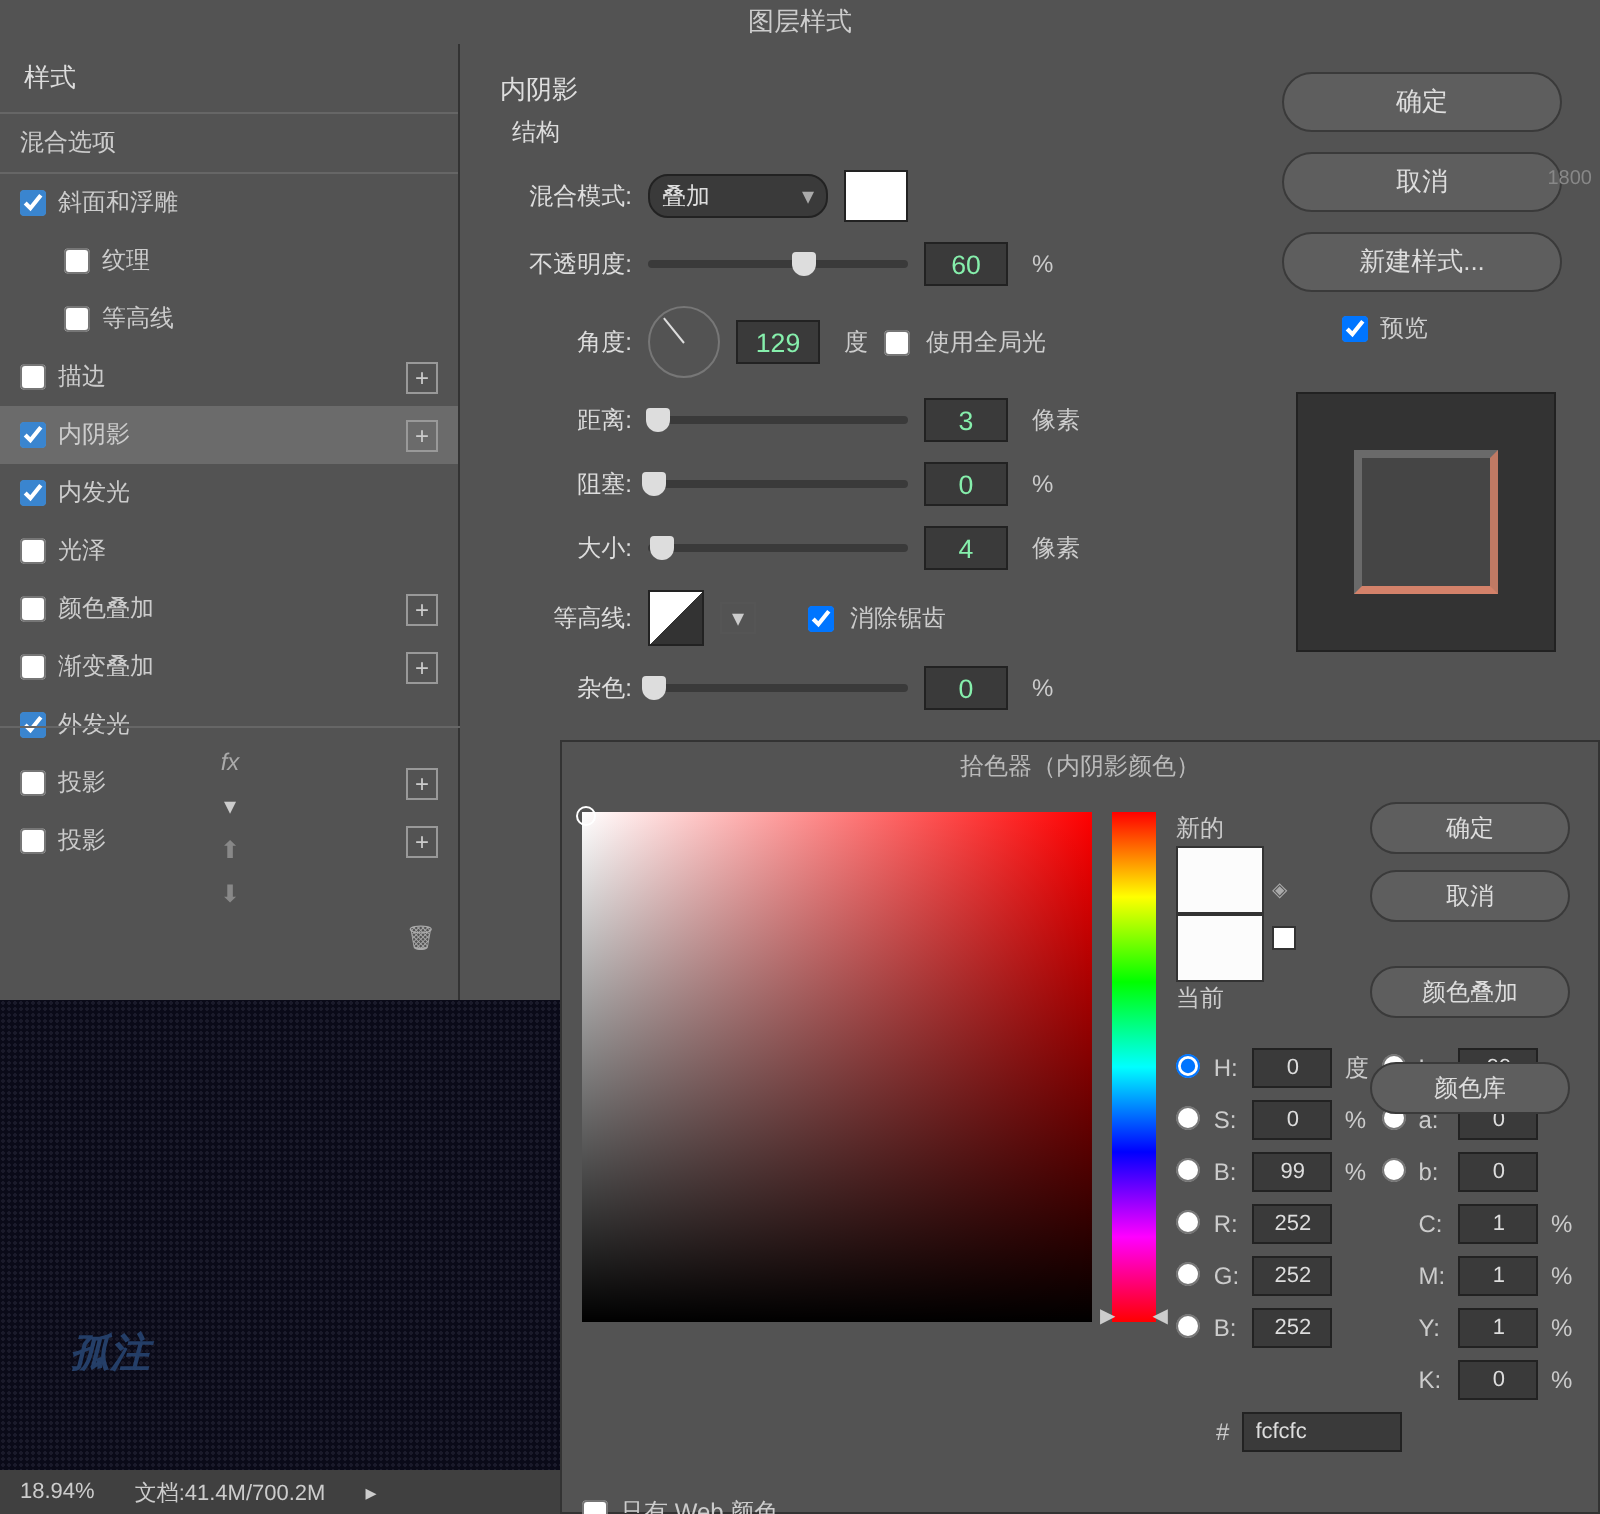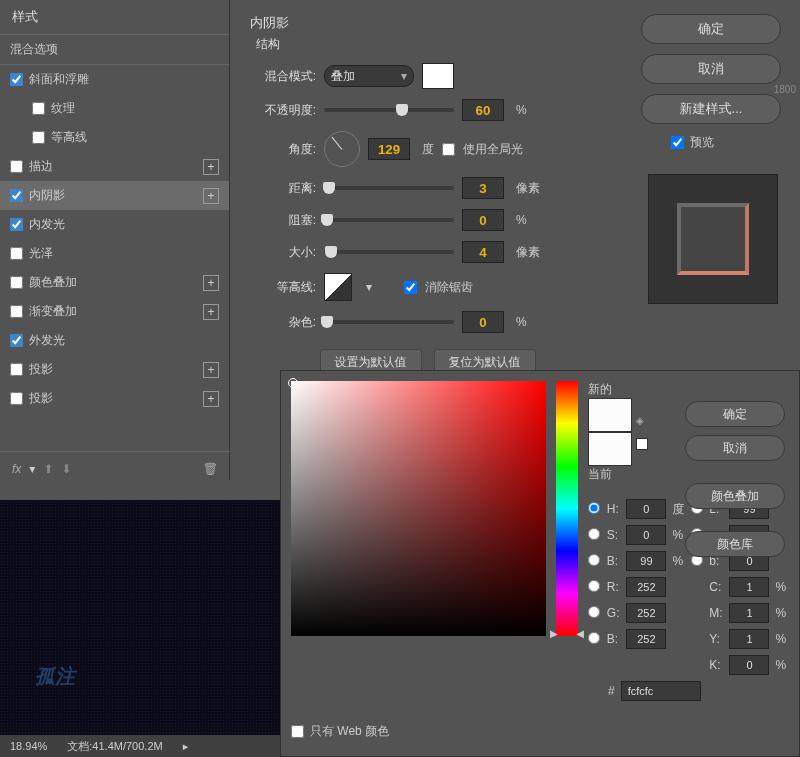--- a/index.html
+++ b/index.html
@@ -13,37 +13,37 @@
     
     
     .styles-sidebar { width: 230px; background: #535353; border-right: 1px solid #333; }
     .sidebar-header { padding: 8px 12px; color: #ddd; font-size: 13px; }
     .sidebar-divider { border-top: 1px solid #666; }
     .style-item { display: flex; align-items: center; padding: 6px 10px; cursor: pointer; position: relative; }
     .style-item.selected { background: #6b6b6b; }
     .style-item input[type="checkbox"] { margin-right: 6px; width: 13px; height: 13px; accent-color: #3a85cf; }
     .style-item.sub { padding-left: 32px; }
     .add-btn { position: absolute; right: 10px; width: 16px; height: 16px; border: 1px solid #999; display: flex; align-items: center; justify-content: center; font-size: 12px; cursor: pointer; color: #ccc; }
-    .sidebar-footer { display: flex; align-items: center; gap: 8px; padding: 10px 12px; position: absolute; bottom: 14px; width: 230px; border-top: 1px solid #666; }
+    .sidebar-footer { display: flex; align-items: center; gap: 8px; padding: 10px 12px; position: absolute; bottom: 14px; width: 230px; border-top: 1px solid #666; flex-direction: column; }
     .fx-label { font-style: italic; color: #aaa; }
     .arrow-up, .arrow-down { color: #888; cursor: pointer; }
     .trash-icon { margin-left: auto; color: #aaa; cursor: pointer; }
     
     
     .settings-panel { flex: 1; padding: 14px 20px; background: #535353; }
     .panel-title { color: #ddd; font-size: 13px; margin-bottom: 4px; }
     .section-title { color: #ddd; font-size: 12px; margin: 4px 0 8px 6px; }
     .setting-row { display: flex; align-items: center; margin: 10px 0; gap: 8px; }
     .setting-label { width: 66px; text-align: right; color: #ddd; }
     .dropdown { background: #3a3a3a; border: 1px solid #222; color: #ddd; padding: 2px 6px; height: 22px; display: flex; align-items: center; gap: 20px; cursor: pointer; }
     .dropdown::after { content: "▾"; margin-left: auto; color: #aaa; }
     .color-swatch { width: 32px; height: 26px; background: #fff; border: 1px solid #222; cursor: pointer; }
     .slider-track { width: 130px; height: 4px; background: #3a3a3a; position: relative; border-radius: 2px; }
     .slider-thumb { position: absolute; width: 12px; height: 12px; background: #ddd; border-radius: 2px 2px 6px 6px; top: -4px; transform: translateX(-50%); }
-    .num-input { width: 42px; height: 22px; background: #3a3a3a; border: 1px solid #222; color: #eab308; text-align: center; font-weight: bold; }
+    .num-input { width: 42px; height: 22px; background: #3a3a3a; border: 1px solid #222; color: #86efac; text-align: center; }
     .unit { color: #ccc; margin-left: 4px; }
     .angle-dial { width: 36px; height: 36px; border: 1px solid #777; border-radius: 50%; position: relative; }
     .angle-dial::after { content: ""; position: absolute; width: 16px; height: 1px; background: #ddd; top: 50%; left: 50%; transform-origin: left; transform: rotate(-129deg); }
     .btn-row { display: flex; gap: 12px; margin-top: 16px; justify-content: center; }
     .text-btn { background: #5e5e5e; border: 1px solid #444; color: #ddd; padding: 4px 14px; border-radius: 3px; cursor: pointer; }
     .contour-preview { width: 28px; height: 28px; background: linear-gradient(135deg, #fff 50%, #333 50%); border: 1px solid #222; }
     
     
     .right-panel { width: 175px; padding: 14px 16px; background: #535353; }
     .pill-btn { width: 140px; height: 30px; background: #5e5e5e; border: 1px solid #3a3a3a; border-radius: 15px; color: #ddd; display: flex; align-items: center; justify-content: center; margin-bottom: 10px; cursor: pointer; font-size: 13px; }
@@ -79,20 +79,21 @@
     .color-values .cv-label { color: #ccc; white-space: nowrap; }
     .cv-input { width: 40px; height: 20px; background: #3a3a3a; border: 1px solid #222; color: #ddd; text-align: center; font-size: 11px; }
     .hex-row { display: flex; align-items: center; gap: 6px; margin-top: 6px; margin-left: 20px; }
     .hex-input { width: 80px; height: 20px; background: #3a3a3a; border: 1px solid #222; color: #ddd; text-align: left; padding: 0 6px; font-size: 11px; }
     .web-only { display: flex; align-items: center; gap: 6px; margin-top: 12px; margin-left: 10px; }
   </style>
 </head>
 <body>
 
 <div class="layer-style-dialog">
+  <div class="dialog-title">图层样式</div>
   <div class="dialog-body">
 
     <div class="styles-sidebar">
       <div class="sidebar-header">样式</div>
       <div class="sidebar-divider"></div>
       <div class="style-item">
         <span>混合选项</span>
       </div>
       <div class="sidebar-divider"></div>
       <div id="style-items-container">
@@ -262,20 +263,21 @@
 <div class="canvas-area">
   <div class="watermark">孤注</div>
 </div>
 <div class="status-bar">
   <span>18.94%</span>
   <span>文档:41.4M/700.2M</span>
   <span>▸</span>
 </div>
 
 <div class="color-picker">
+  <div class="picker-title">拾色器（内阴影颜色）</div>
   <div class="picker-body">
     <div class="sat-val-box">
       <div class="sv-marker"></div>
     </div>
     <div class="hue-strip">
       <span class="hue-marker-l">▶</span>
       <span class="hue-marker-r">◀</span>
     </div>
     <div class="picker-right">
       <div class="new-current">

